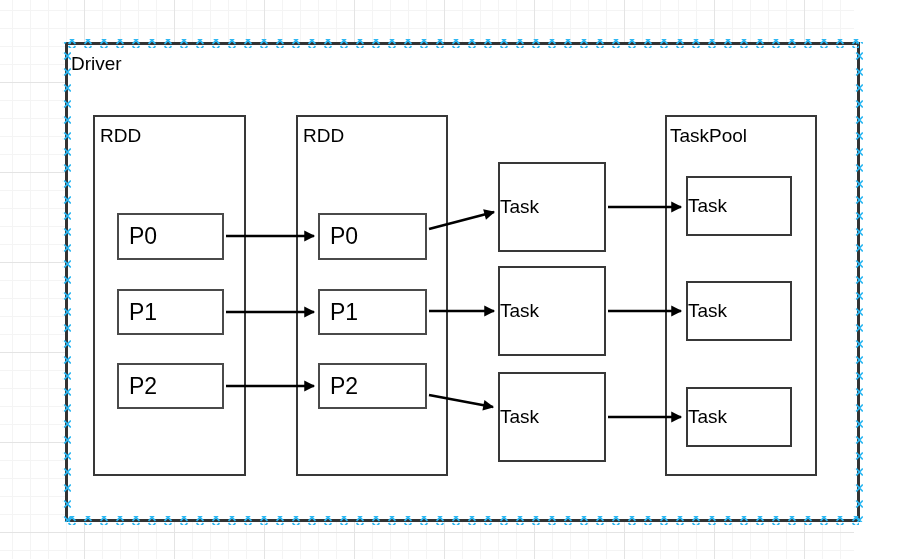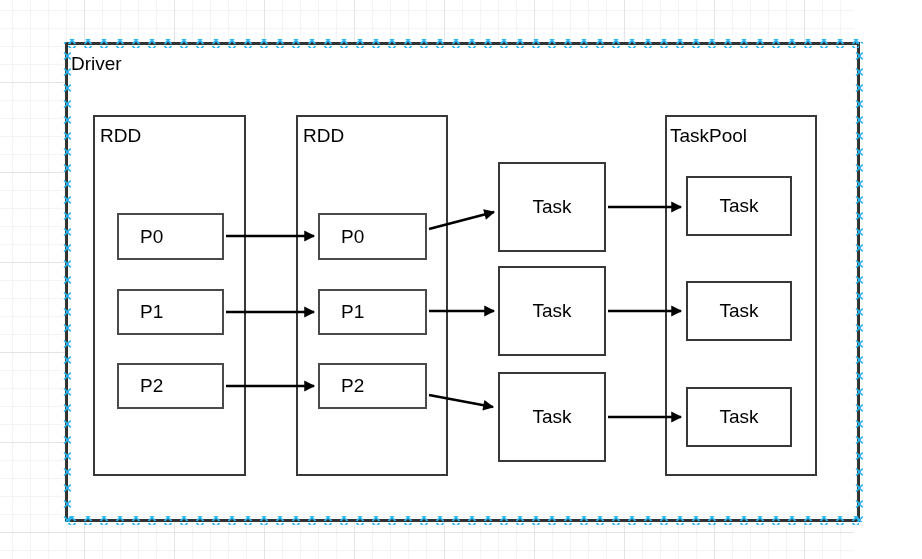--- a/index.html
+++ b/index.html
@@ -37,32 +37,32 @@
   }
   .toplabel {
     display: block;
     padding: 8px 3px 0 3px;
     line-height: 1.2;
     white-space: nowrap;
   }
   .centered {
     display: flex;
     align-items: center;
-    justify-content: center;
+    justify-content: flex-start;
   }
   .part {
     position: absolute;
     box-sizing: border-box;
     background: #ffffff;
     border: 2.5px solid #4a4a4a;
     color: #000000;
-    font-size: 19px;
+    font-size: 23px;
     display: flex;
     align-items: center;
-    padding-left: 21px;
+    padding-left: 10px;
   }
   .overlay {
     position: absolute;
     left: 0;
     top: 0;
     width: 922px;
     height: 559px;
     pointer-events: none;
   }
 </style>

